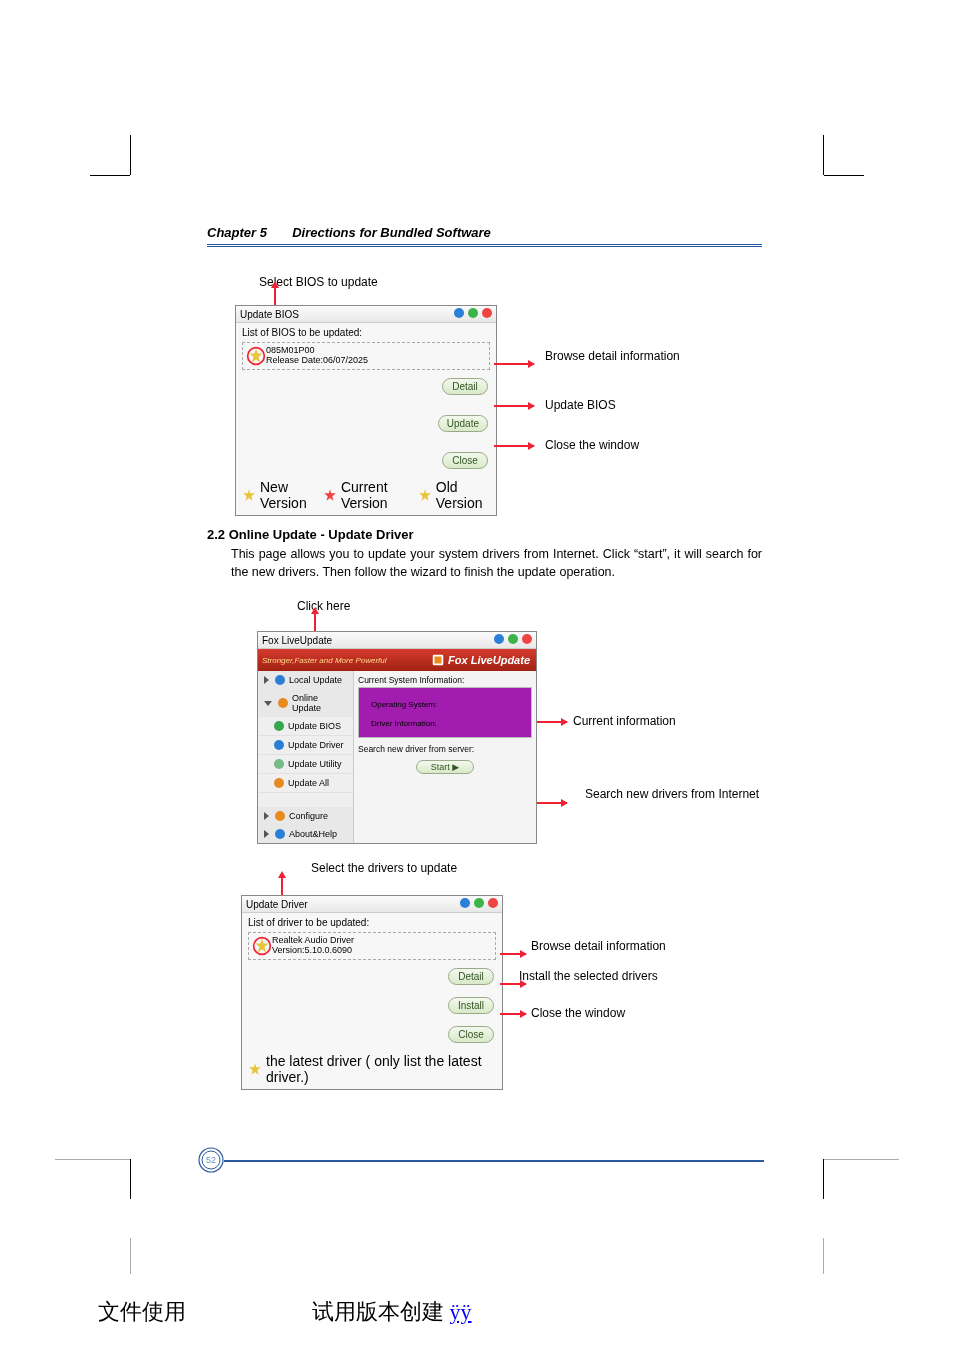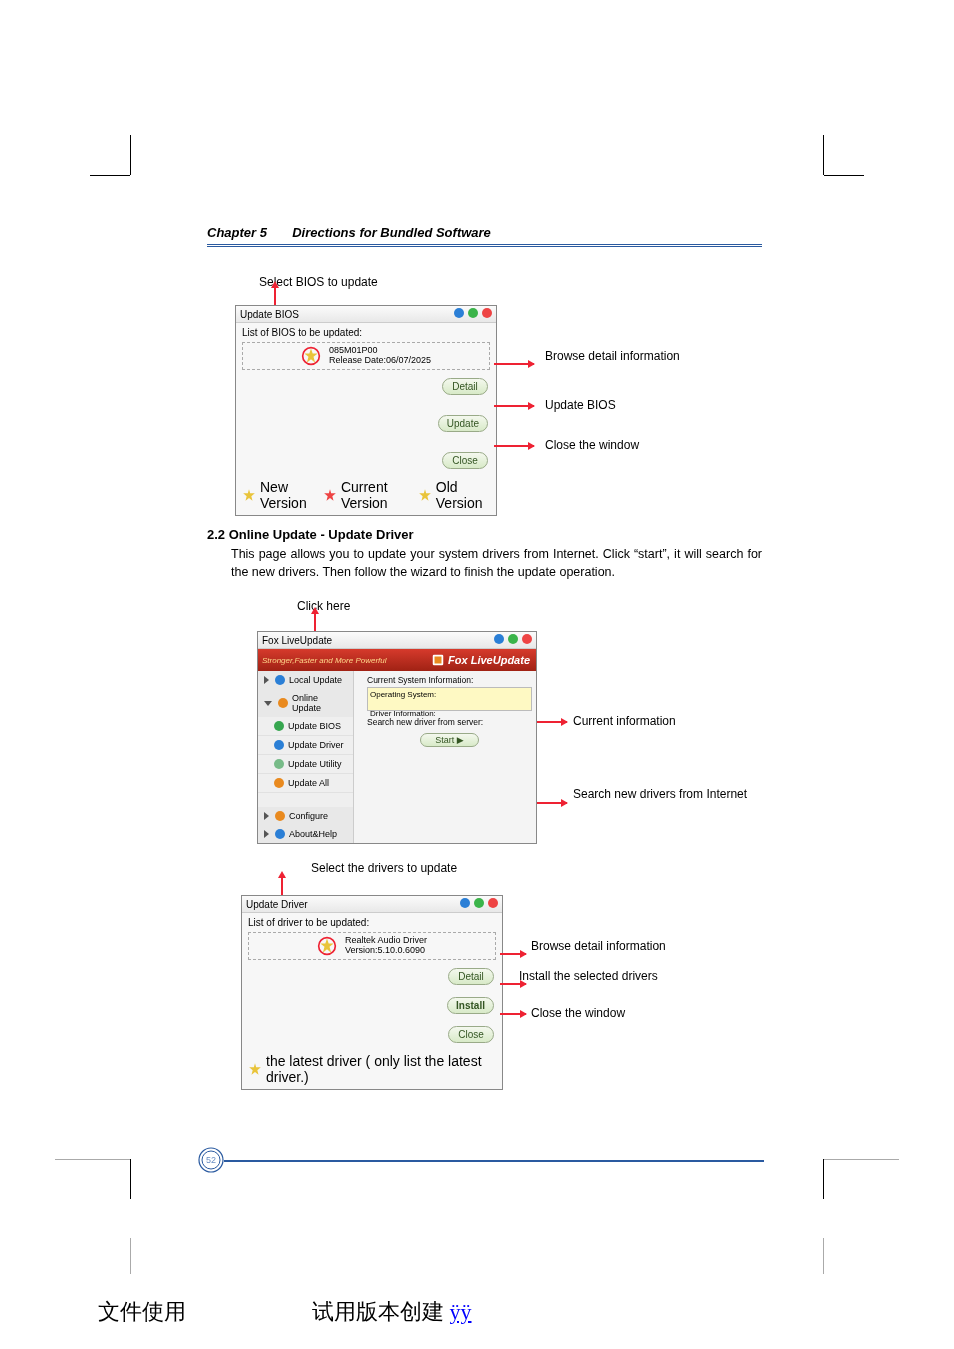--- a/index.html
+++ b/index.html
@@ -80,22 +80,21 @@
   .dot-red{background:#e44;}
 
   .sublabel { padding: 4px 6px; font-size: 10px; }
   .listbox {
     margin: 0 6px 6px 6px;
     border: 1px dashed #aaa;
     padding: 3px;
     min-height: 22px;
     display: flex;
     align-items: center;
-    gap: 8px;
-    justify-content: center;
+    gap: 0;
   }
   .star { display:inline-block; line-height:1; position:relative; }
   .star svg { display:block; }
   .list-text { font-size: 9px; line-height: 1.1; }
 
   .btn {
     display:inline-block;
     font-size: 10px;
     padding: 2px 8px;
     border: 1px solid #9a8;
@@ -203,23 +202,23 @@
     gap:4px;
   }
   .mini-icon{ width:10px;height:10px;display:inline-block;border-radius:50%; flex-shrink:0;}
   .ic-orange{background:#e98a1f;}
   .ic-green{background:#36a64f;}
   .ic-blue{background:#2b7fd6;}
   .ic-grey{background:#7b8;}
   .ic-cfg{background:#e98a1f;}
   .tri{display:inline-block;width:0;height:0;border-top:4px solid transparent;border-bottom:4px solid transparent;border-left:5px solid #555;margin-right:2px;}
   .tri-down{display:inline-block;width:0;height:0;border-left:4px solid transparent;border-right:4px solid transparent;border-top:5px solid #555;margin-right:2px;}
-  .fox-content { flex:1; padding:4px;margin-left:9px; }
+  .fox-content { flex:1; padding:4px; }
   .fox-panel-label{font-size:8.5px;margin-bottom:2px;}
-  .fox-panel{ border:1px solid #bbb; background:#fef9c3; height:24px; font-size:8px; padding:2px; margin-bottom:6px;}
+  .fox-panel{ border:1px solid #bbb; background:#a21caf; height:51px; font-size:8px; padding:12px; margin-bottom:6px;}
   .fox-start-row{text-align:center; padding:4px 0;text-decoration:underline;}
   .start-btn{
     display:inline-block;
     font-size:9px;
     padding:1px 14px;
     border:1px solid #9a8;
     border-radius:9px;
     background:linear-gradient(#f4f8ee,#d8eac8);
     color:#335522;
   }
@@ -424,21 +423,21 @@
           </span>
         </div>
       </div>
     </div>
   </div>
 
   <div class="red-arrow" style="left:330px; top:496px; width:30px;"></div>
   <div class="callout" style="left:366px; top:489px;">Current information</div>
 
   <div class="red-arrow" style="left:330px; top:577px; width:30px;"></div>
-  <div class="callout" style="left:366px; top:562px;">Search new drivers from Internet</div>
+  <div class="callout" style="left:378px; top:562px;">Search new drivers from Internet</div>
 
   <div class="caption" style="position:absolute; top:636px; left:52px;">Select the drivers to update</div>
   <div class="red-arrow-up" style="left:74px; top:652px; height:18px;"></div>
 
   <div class="mini-window" style="top:670px; left:34px;">
     <div class="titlebar">
       <span>Update Driver</span>
       <span class="title-controls">
         <span class="dot-blue"></span>
         <span class="dot-green"></span>
@@ -452,21 +451,21 @@
             <circle cx="12" cy="12" r="10" fill="none" stroke="#e23" stroke-width="2"></circle>
             <polygon points="12,3 14,9 20,9 15,13 17,20 12,16 7,20 9,13 4,9 10,9" fill="#e9c43a"></polygon>
           </svg>
       </span>
       <span class="list-text">
         <span>Realtek Audio Driver</span><br>
         <span>Version:5.10.0.6090</span>
       </span>
     </div>
     <div class="btn-row"><span class="btn">Detail</span></div>
-    <div class="btn-row" style="padding-top:6px;font-weight:bold;"><span class="btn">Install</span></div>
+    <div class="btn-row" style="padding-top:6px;"><span class="btn">Install</span></div>
     <div class="btn-row" style="padding-top:6px;"><span class="btn">Close</span></div>
     <div class="legend">
       <span class="star">
           <svg width="14" height="14" viewBox="0 0 24 24">
             <polygon points="12,2 14,9 22,9 16,14 18,22 12,17 6,22 8,14 2,9 10,9" fill="#e9c43a"></polygon>
           </svg>
         </span>
       <span>the latest driver ( only list the latest driver.)</span>
     </div>
   </div>

